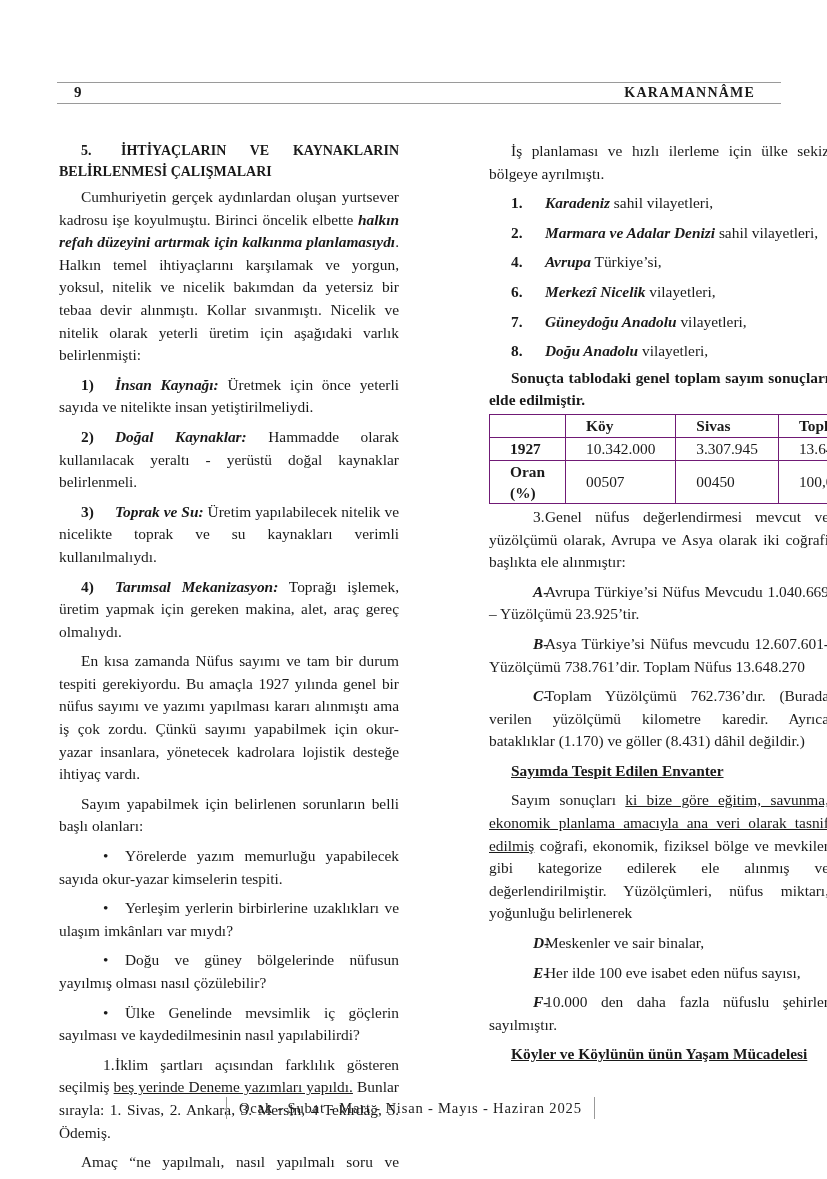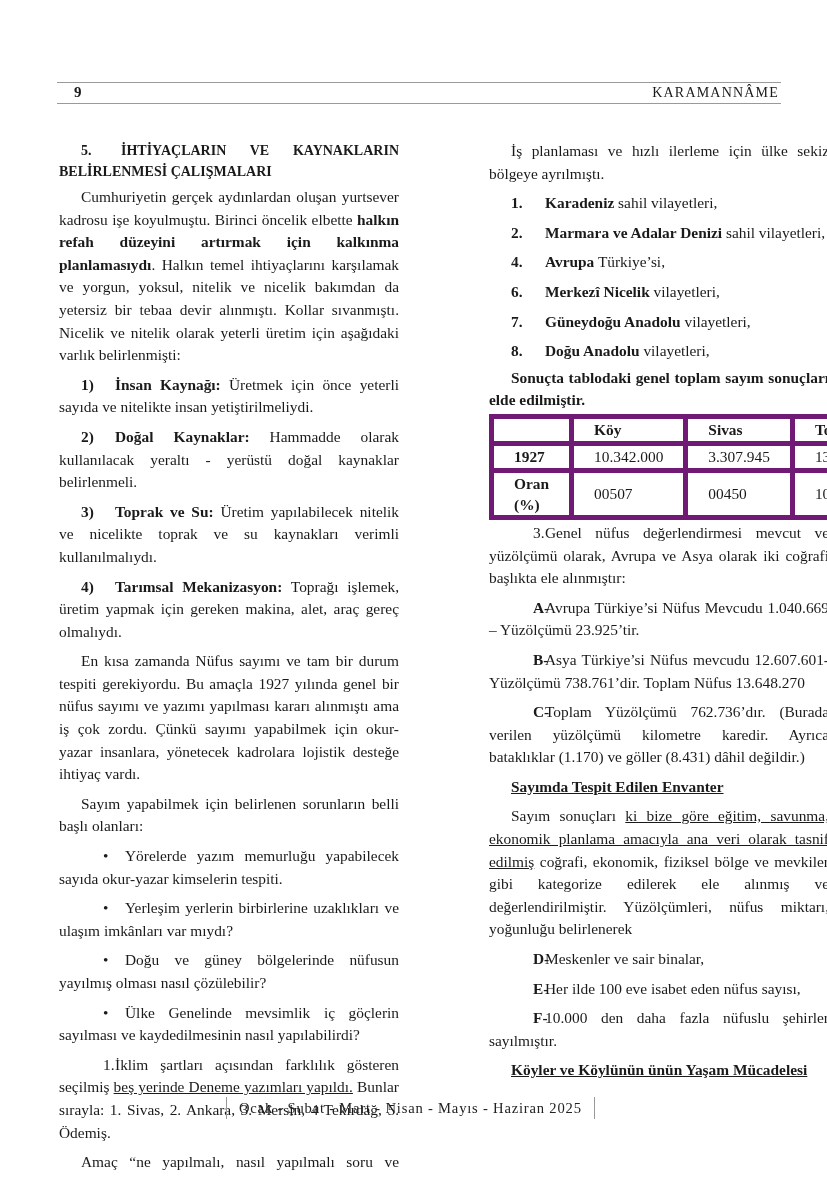--- a/index.html
+++ b/index.html
@@ -2,34 +2,34 @@
 <html><head>
 <meta charset="utf-8">
 <style>
   html, body { margin: 0; padding: 0; background: #ffffff; }
   body { width: 827px; height: 1179px; position: relative; overflow: hidden;
          font-family: "Liberation Serif", "DejaVu Serif", serif; color: #1a1a1a; }
   .hdr-line { position: absolute; left: 57px; width: 724px; height: 1px; background: #9a9a9a; }
   .hdr-top { top: 82px; }
   .hdr-bot { top: 103px; }
   .pageno { position: absolute; left: 74px; top: 84px; font-weight: bold; font-size: 15px; }
-  .journal { position: absolute; right: 48px; top: 85px; font-weight: normal; font-size: 14px; letter-spacing: 1.2px; }
+  .journal { position: absolute; right: 72px; top: 85px; font-weight: bold; font-size: 14px; letter-spacing: 1.2px; }
   .col { position: absolute; top: 140px; width: 340px; font-size: 15.4px; line-height: 22.6px; text-align: justify; }
   .col-left { left: 59px; }
   .col-right { left: 441px; margin-left: 48px; }
   p { margin: 0 0 7px 0; text-indent: 22px; }
   .h5 { font-weight: bold; font-size: 14px; line-height: 21px; margin-bottom: 4px; }
   .num { display: inline-block; width: 34px; font-weight: bold; text-indent: 0; }
   .numplain { display: inline-block; width: 34px; }
   .bul { display: inline-block; width: 44px; }
-  b { font-weight: bold; }
+  b { font-weight: bold; font-style: italic; }
   u { text-decoration: underline; }
   .ul-head { font-weight: bold; text-decoration: underline; }
   table.census { border-collapse: collapse; width: 338px; font-size: 15.4px; margin: 2px 0 2px 0; }
-  table.census td { border: 5px solid #701a75; padding: 0 20px; height: 22px; line-height: 21px; }
+  table.census td { border: 1px solid #701a75; padding: 0 20px; height: 22px; line-height: 21px; }
   table.census td.bold { font-weight: bold; }
   .footer { position: absolute; left: 226px; top: 1097px; height: 22px; border-left: 1px solid #999; border-right: 1px solid #999;
             padding: 0 12px; font-size: 14.6px; line-height: 22px; letter-spacing: 0.8px; color: #222; }
 </style>
 </head>
 <body>
 
 <div class="hdr-line hdr-top"></div>
 <div class="pageno">9</div>
 <div class="journal">KARAMANNÂME</div>

